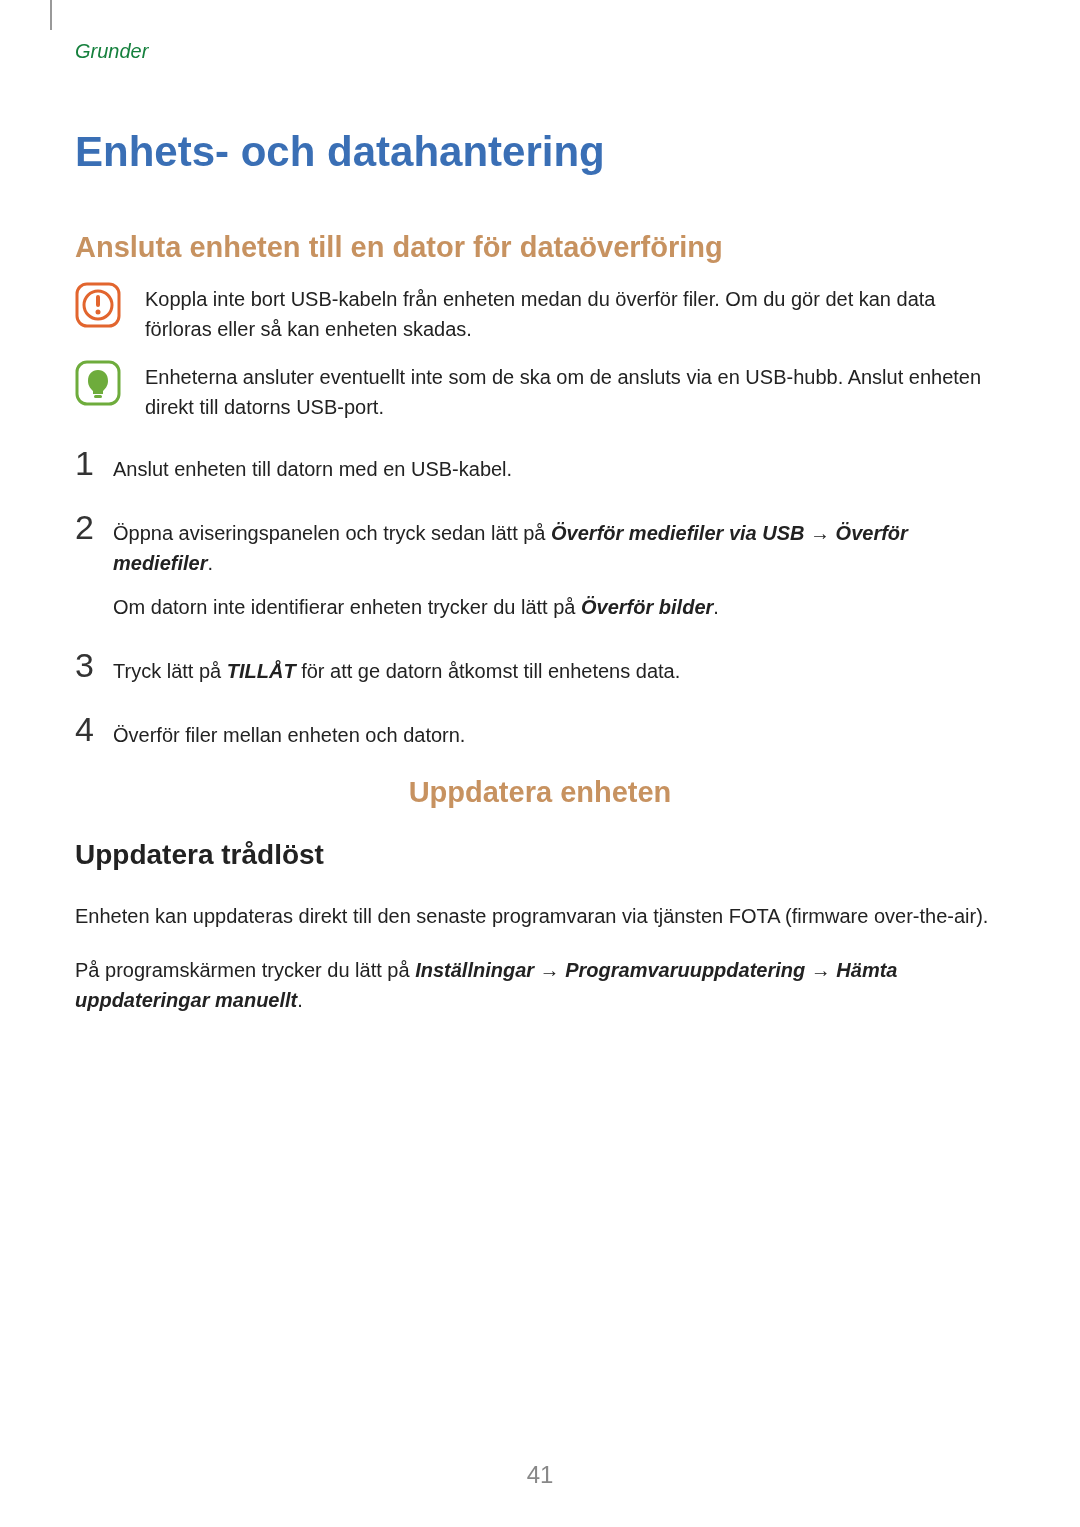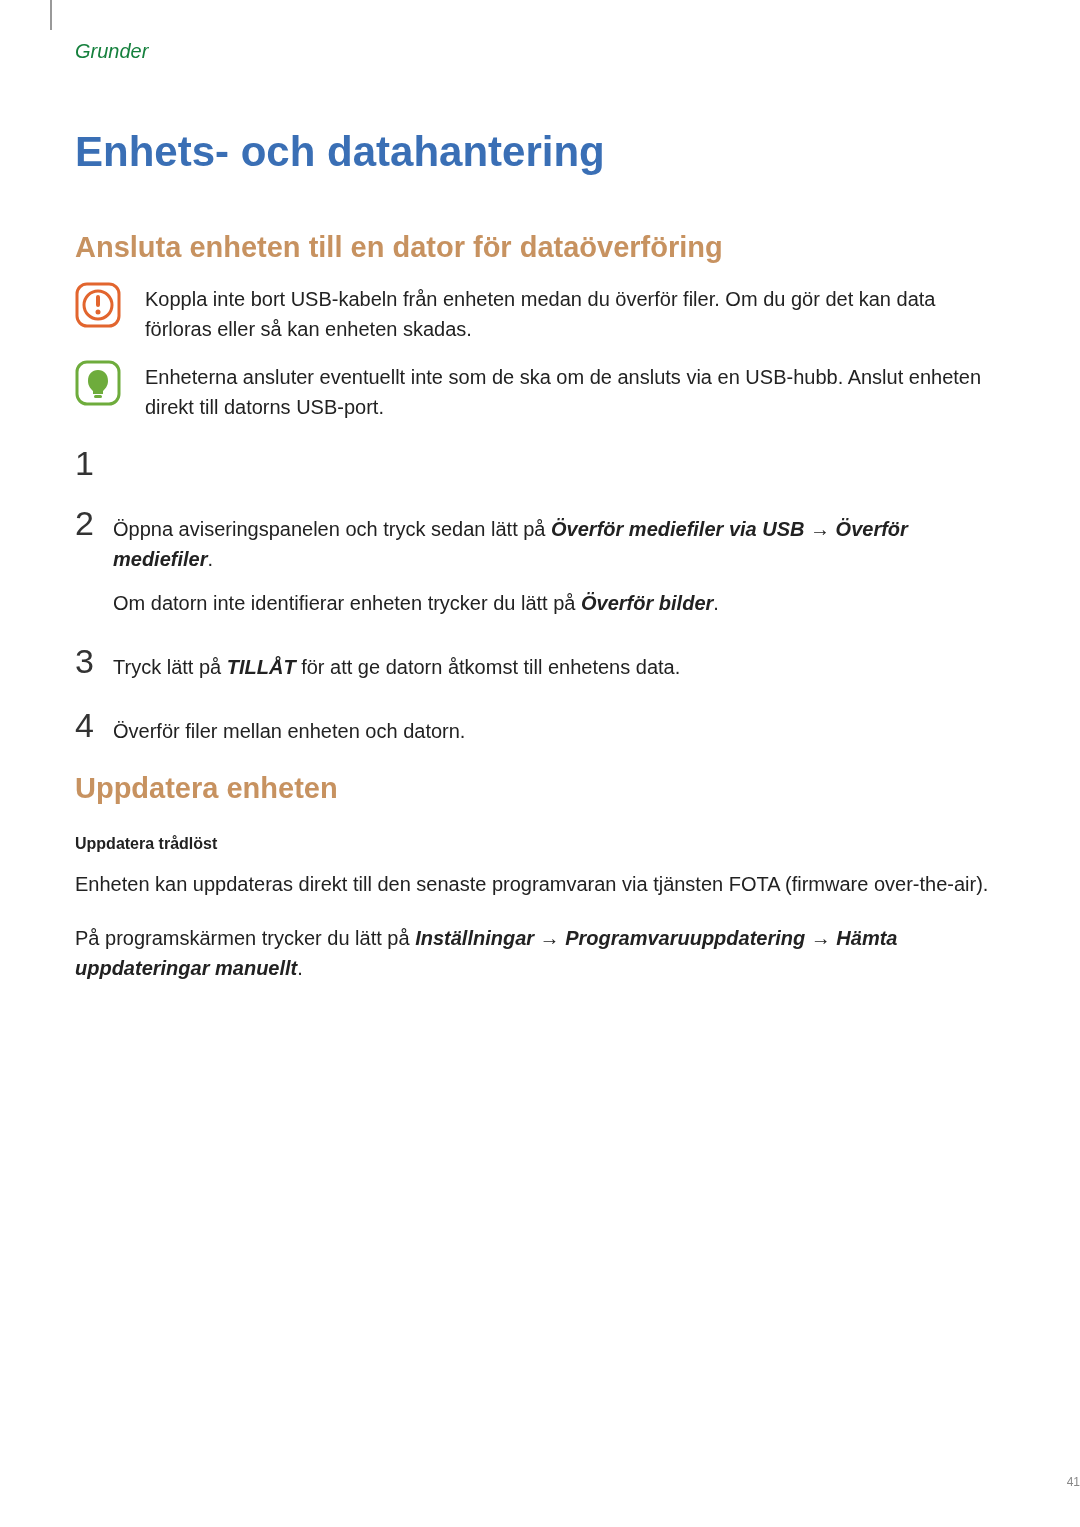--- a/index.html
+++ b/index.html
@@ -77,34 +77,34 @@
     text-align: left;
   }
   .step .content {
     font-size: 20px;
     line-height: 1.5;
     padding-top: 8px;
   }
   .step .content p { margin-bottom: 14px; }
   .step .content p:last-child { margin-bottom: 0; }
   h3.sub-sub {
-    font-size: 16px;
+    font-size: 28px;
     font-weight: 700;
     color: #222;
     margin-top: 30px;
-    margin-bottom: 16px;
+    margin-bottom: 30px;
   }
   .page-number {
     position: absolute;
     bottom: 38px;
     left: 0;
     width: 100%;
-    text-align: right;
+    text-align: center;
     color: #888;
-    font-size: 12px;
+    font-size: 24px;
   }
   b { font-weight: 700; font-style: italic; }
 </style>
 </head>
 <body>
 
 <div class="top-rule"></div>
 
 <div class="page">
 
@@ -135,20 +135,23 @@
         <rect x="19" y="35" width="8" height="3" rx="1.5" fill="#6eac3c"></rect>
       </svg>
     </div>
     <div class="text">Enheterna ansluter eventuellt inte som de ska om de ansluts via en USB-hubb. Anslut enheten direkt till datorns USB-port.</div>
   </div>
 
   <div class="steps">
 
     <div class="step">
       <div class="num">1</div>
+      <div class="content">
+        <p>Anslut enheten till datorn med en USB-kabel.</p>
+      </div>
     </div>
 
     <div class="step">
       <div class="num">2</div>
       <div class="content">
         <p>
           <span>Öppna aviseringspanelen och tryck sedan lätt på </span><b>Överför mediefiler via USB</b><span> → </span><b>Överför mediefiler</b><span>.</span>
         </p>
         <p>
           <span>Om datorn inte identifierar enheten trycker du lätt på </span><b>Överför bilder</b><span>.</span>
@@ -167,21 +170,21 @@
 
     <div class="step">
       <div class="num">4</div>
       <div class="content">
         <p>Överför filer mellan enheten och datorn.</p>
       </div>
     </div>
 
   </div>
 
-  <h2 class="sub-title" style="margin-top:14px;">Uppdatera enheten</h2>
+  <h2 class="sub-title" style="margin-top:14px;text-align:center;">Uppdatera enheten</h2>
 
 
   <h3 class="sub-sub">Uppdatera trådlöst</h3>
 
   <p class="body">Enheten kan uppdateras direkt till den senaste programvaran via tjänsten FOTA (firmware over-the-air).</p>
 
   <p class="body">
     <span>På programskärmen trycker du lätt på </span><b>Inställningar</b><span> → </span><b>Programvaruuppdatering</b><span> → </span><b>Hämta uppdateringar manuellt</b><span>.</span>
   </p>
 

